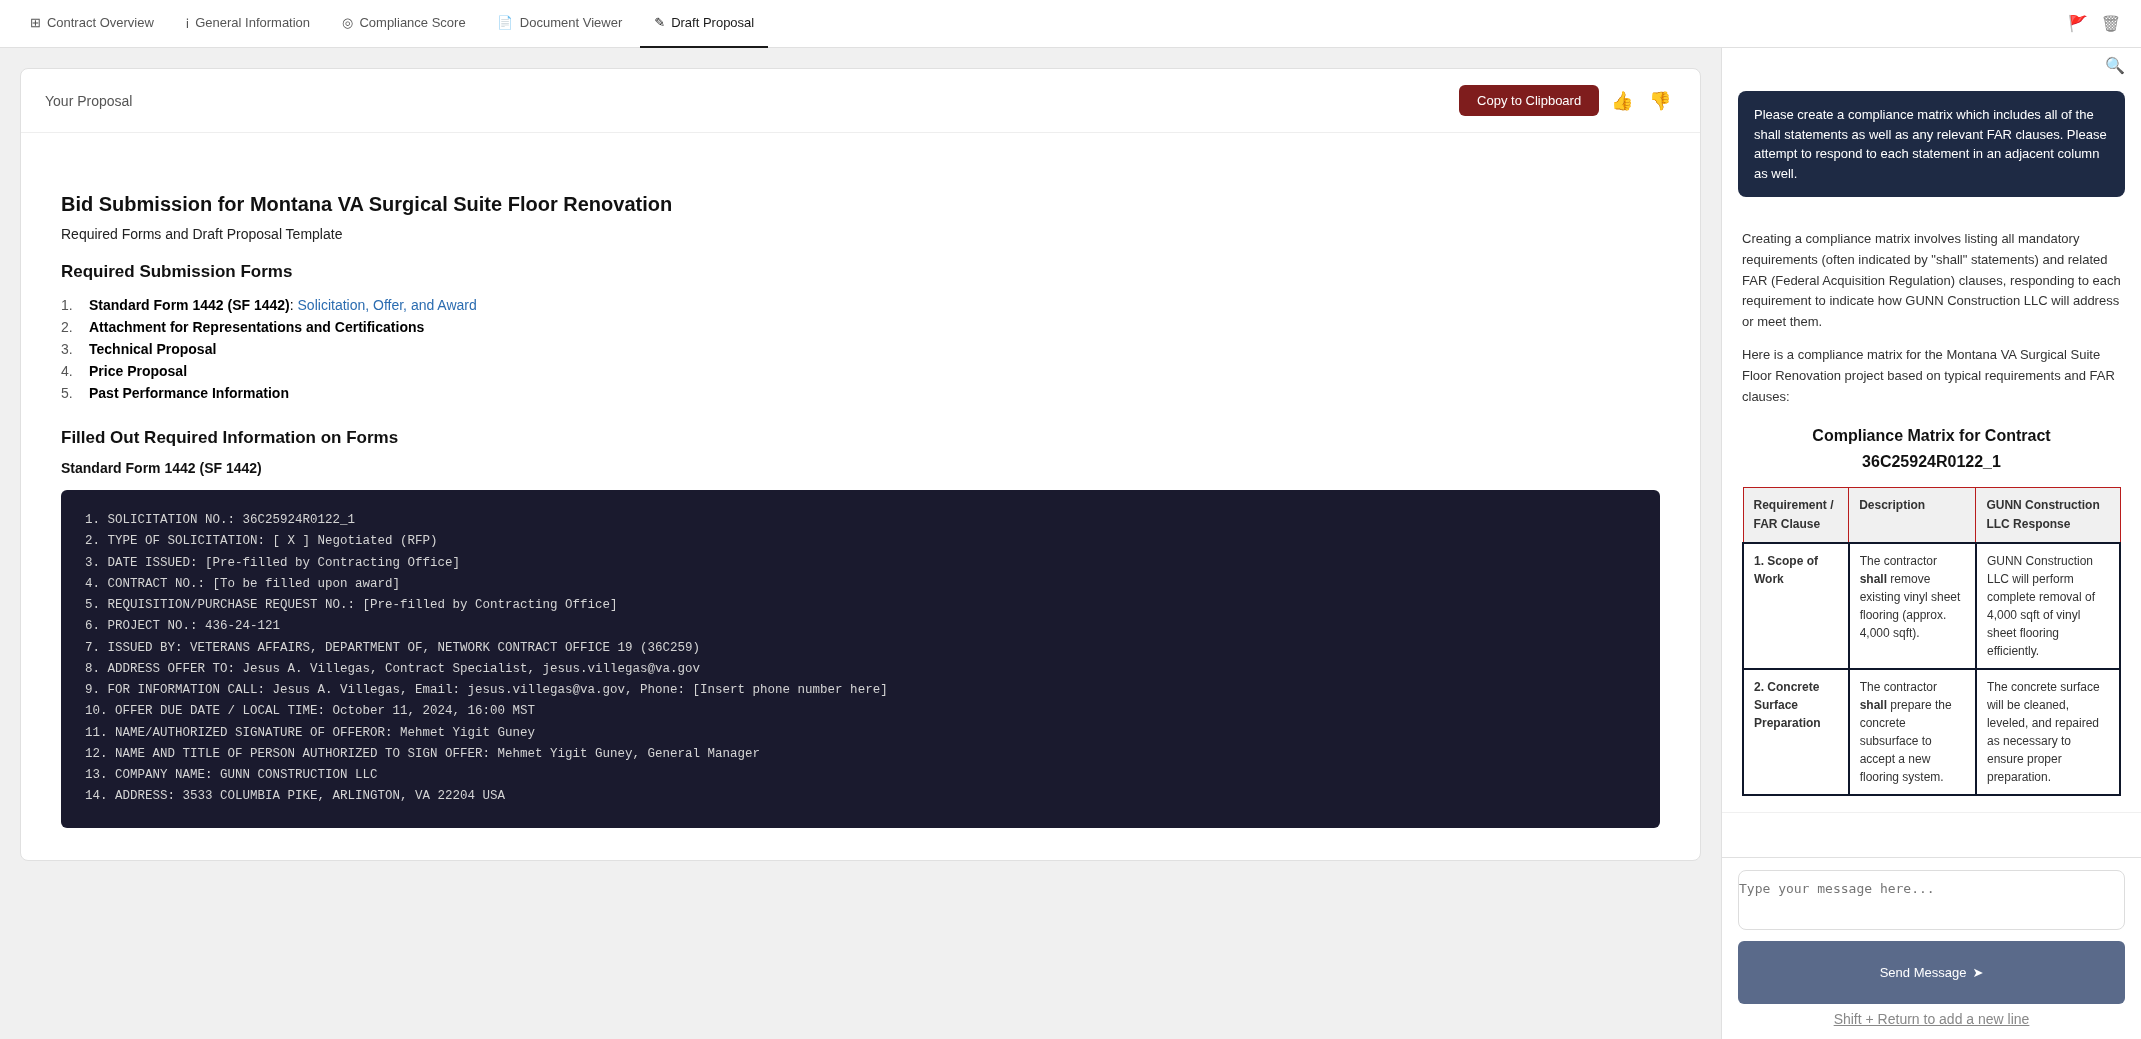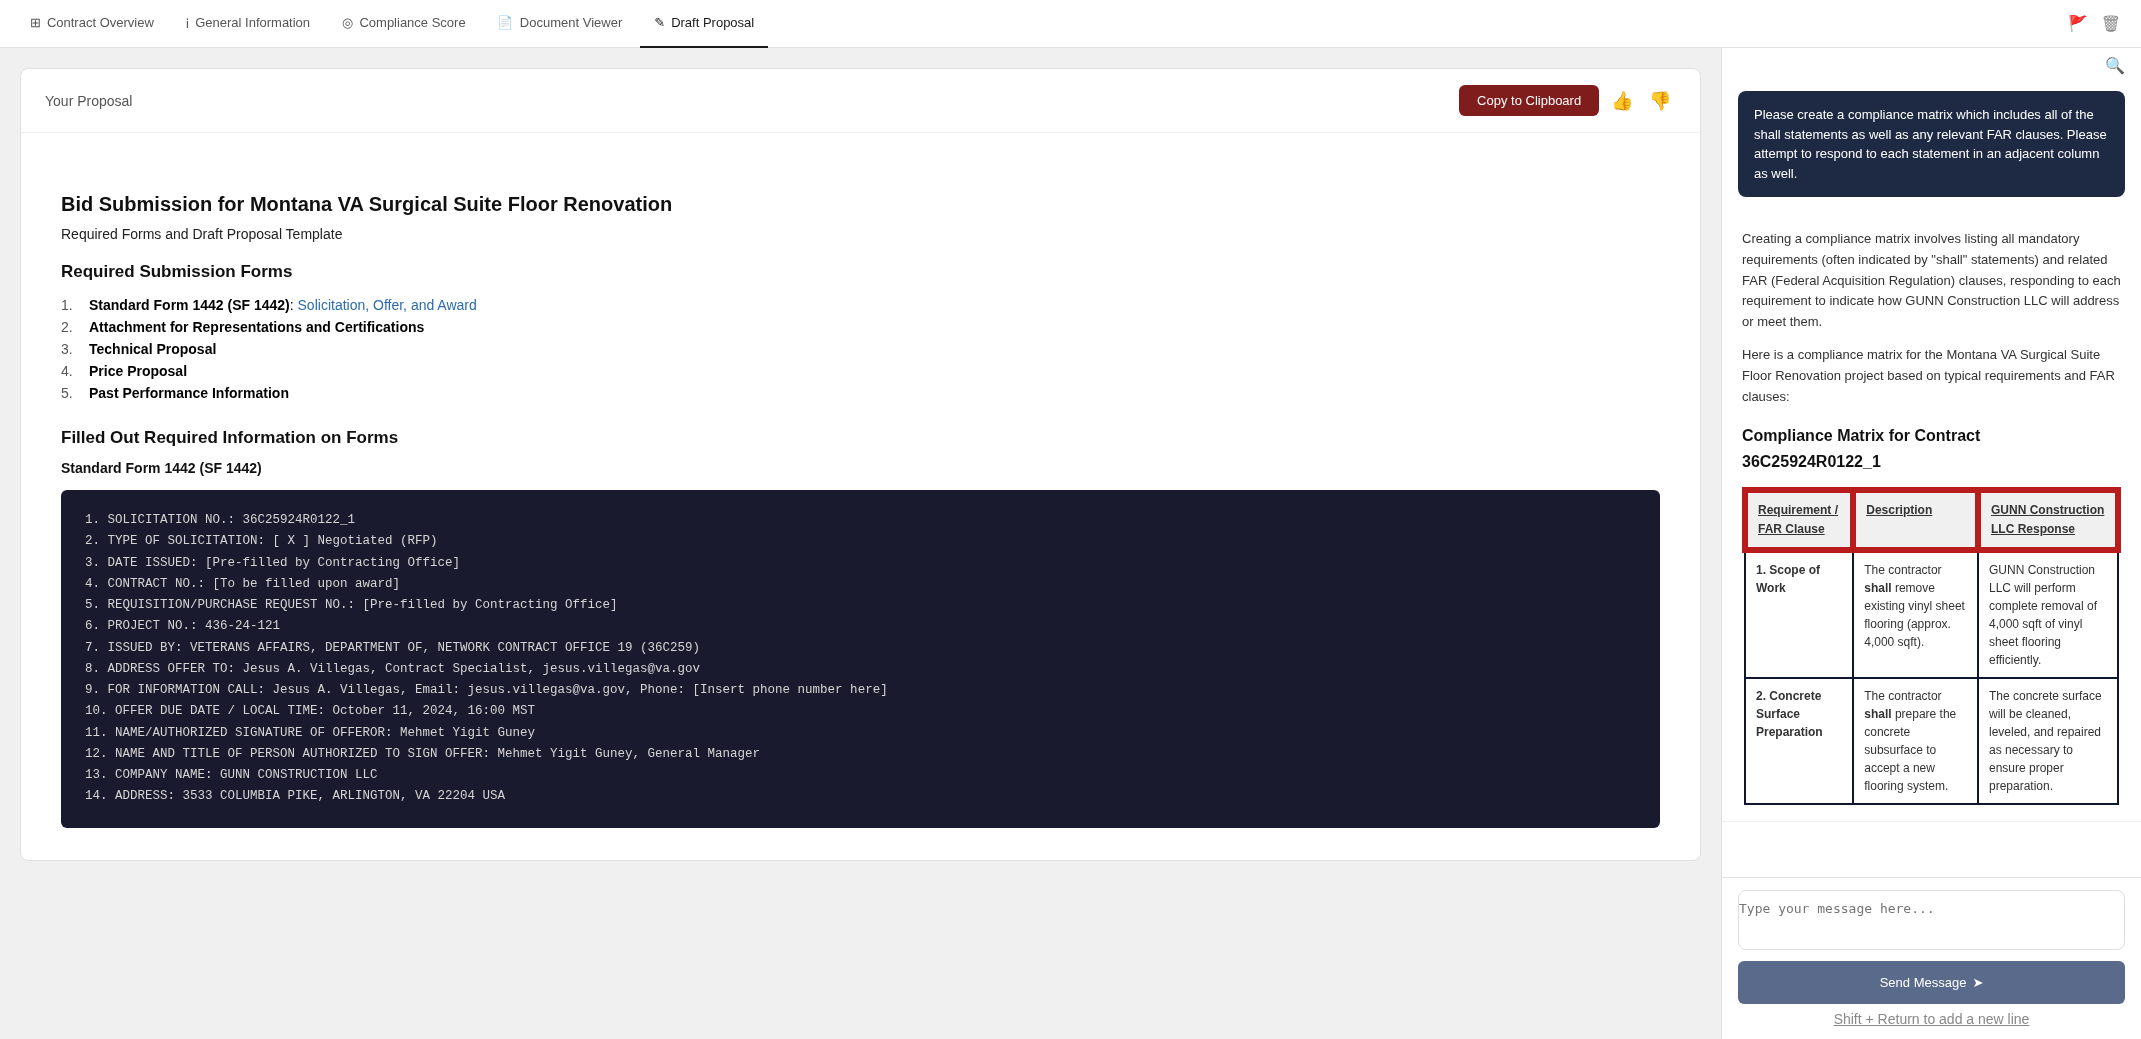--- a/index.html
+++ b/index.html
@@ -30,30 +30,30 @@
     .code-block { background: #1a1a2e; color: #d4d4d4; padding: 20px 24px; border-radius: 6px; font-family: 'Courier New', Courier, monospace; font-size: 12.5px; line-height: 1.7; overflow-x: auto; }
 
     
     .right-panel { width: 420px; min-width: 380px; background: #fff; border-left: 1px solid #e0e0e0; display: flex; flex-direction: column; }
     .chat-messages { flex: 1; overflow-y: auto; padding: 0; }
 
     .tooltip-bubble { background: #1e2a44; color: #fff; margin: 16px; border-radius: 8px; padding: 14px 16px; font-size: 13px; line-height: 1.5; }
 
     .ai-message { padding: 16px 20px; border-bottom: 1px solid #f0f0f0; font-size: 13px; color: #333; line-height: 1.6; }
 
-    .compliance-matrix-title { font-size: 16px; font-weight: 700; color: #111; margin-bottom: 12px; }
+    .compliance-matrix-title { font-size: 16px; font-weight: 700; color: #111; margin-bottom: 12px; text-align: center; }
 
     .compliance-table { width: 100%; border-collapse: collapse; font-size: 12px; margin-top: 12px; }
-    .compliance-table th { background: #f0f0f0; padding: 8px 10px; text-align: left; font-weight: 600; color: #333; border: 6px solid #b91c1c; vertical-align: top; text-decoration: underline; }
+    .compliance-table th { background: #f0f0f0; padding: 8px 10px; text-align: left; font-weight: 600; color: #333; border: 1px solid #b91c1c; vertical-align: top; }
     .compliance-table td { padding: 8px 10px; border: 2px solid #0f172a; vertical-align: top; color: #333; line-height: 1.5; }
     .compliance-table td strong { font-weight: 600; }
 
     .chat-input-area { border-top: 1px solid #e0e0e0; padding: 12px 16px; }
     .chat-input { width: 100%; border: 1px solid #ddd; border-radius: 8px; padding: 10px 0; font-size: 13px; resize: none; min-height: 60px; outline: none; color: #3b82f6; }
-    .send-btn { width: 100%; background: #5a6a8a; color: #fff; border: none; padding: 14px; border-radius: 6px; cursor: pointer; font-size: 13px; font-weight: 500; margin-top: 8px; display: flex; align-items: center; justify-content: center; gap: 6px; }
+    .send-btn { width: 100%; background: #5a6a8a; color: #fff; border: none; padding: 24px; border-radius: 6px; cursor: pointer; font-size: 13px; font-weight: 500; margin-top: 8px; display: flex; align-items: center; justify-content: center; gap: 6px; }
     .chat-hint { text-align: center; font-size: 14px; color: #888; margin-top: 7px; text-decoration: underline; }
   </style>
 </head>
 <body>
 
 <nav style="display:flex;align-items:center;background:#fff;border-bottom:1px solid #e0e0e0;padding:0 16px;height:48px;gap:4px;position:relative;">
   <div class="nav-tab">
     <span class="tab-icon">⊞</span>
     <span>Contract Overview</span>
   </div>

